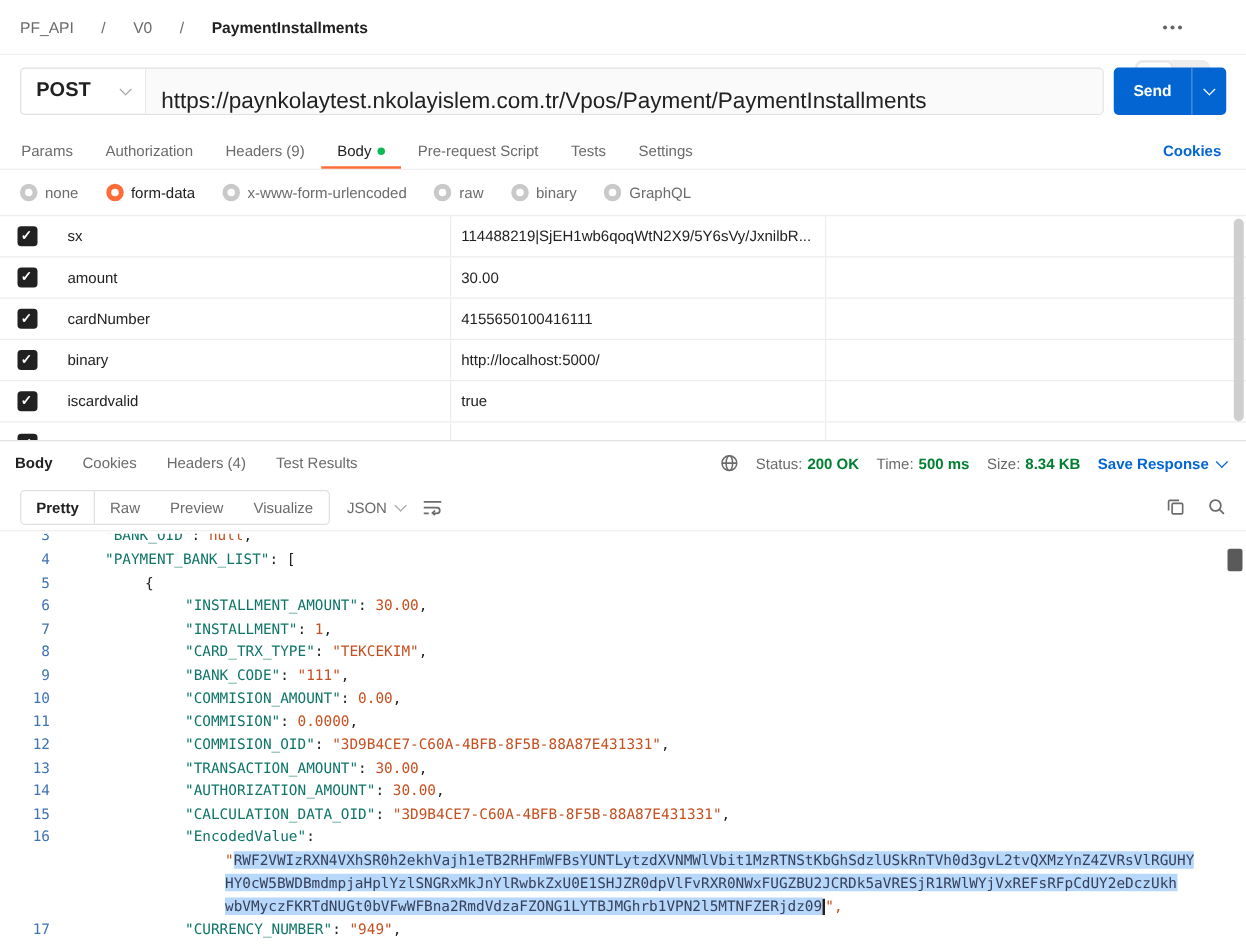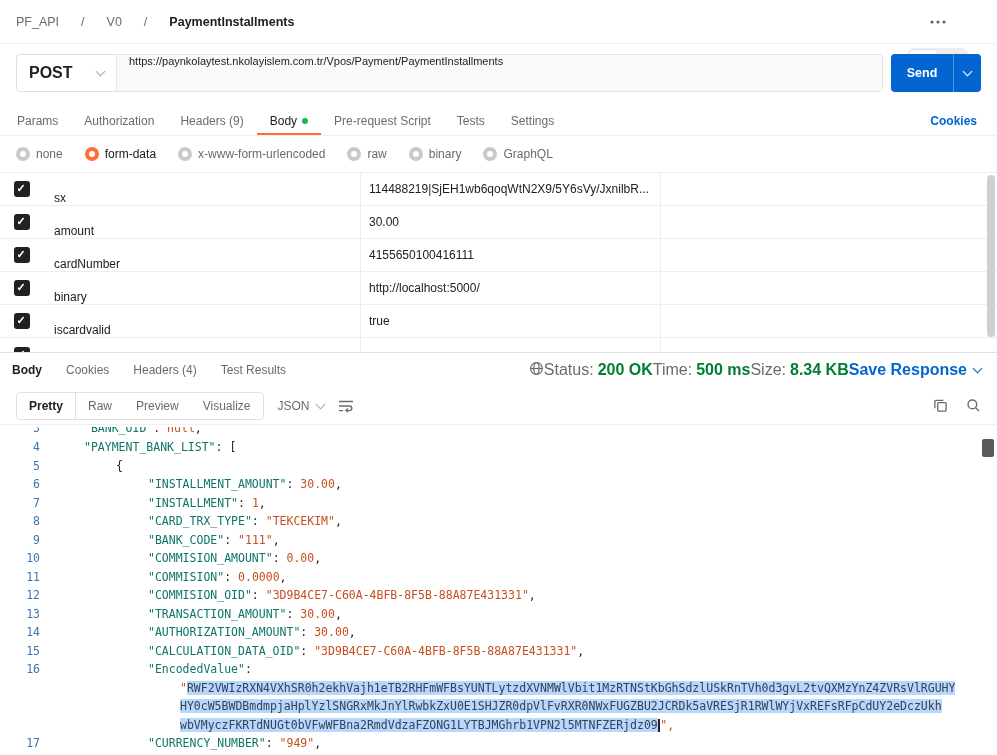--- a/index.html
+++ b/index.html
@@ -22,21 +22,21 @@
   .chev.blue { border-color:#0265d2; }
   .more-btn { width:28px; height:28px; display:flex; align-items:center; justify-content:center; border-radius:4px; }
   .icon-pair { background:#ededed; border-radius:6px; padding:2px; display:flex; gap:2px; }
   .icon-pair .ibtn { width:27px; height:26px; border-radius:4px; display:flex; align-items:center; justify-content:center; }
   .icon-pair .ibtn.active { background:#fff; box-shadow:0 0 0 1px #e3e3e3; }
 
   
   .url-row { display:flex; gap:8px; padding:10px 16px 14px; align-items:center; flex-shrink:0; }
   .method-url { flex:1; display:flex; border:1px solid #e0e0e0; border-radius:4px; height:38px; overflow:hidden; background:#fff; }
   .method { width:100px; display:flex; align-items:center; justify-content:space-between; padding:0 12px; border-right:1px solid #e8e8e8; font-weight:700; font-size:16px; cursor:pointer; }
-  .url-input { flex:1; display:flex; align-items:flex-start; padding:0 12px; font-size:11px; background:#fafafa; color:#212121; white-space:nowrap; overflow:hidden; }
+  .url-input { flex:1; display:flex; align-items:flex-end; padding:0 12px; font-size:18px; background:#fafafa; color:#212121; white-space:nowrap; overflow:hidden; }
   .send-btn { display:flex; height:38px; background:#0265d2; border-radius:4px; color:#fff; overflow:hidden; flex-shrink:0; }
   .send-main { width:62px; display:flex; align-items:center; justify-content:center; font-size:12.5px; font-weight:700; }
   .send-chev { width:28px; display:flex; align-items:center; justify-content:center; border-left:1px solid rgba(255,255,255,.3); }
 
   
   .req-tabs { height:30px; display:flex; align-items:stretch; padding:0 4px; border-bottom:1px solid #f0f0f0; flex-shrink:0; }
   .rtab { display:flex; align-items:center; gap:5px; padding:0 13px; color:#6b6b6b; font-size:12px; cursor:pointer; }
   .rtab.active { color:#212121; box-shadow:inset 0 -2px 0 #ff6c37; }
   .gdot { width:6px; height:6px; border-radius:50%; background:#0cbb52; }
   .cookies { margin-left:auto; display:flex; align-items:center; padding:0 16px; color:#0265d2; font-weight:700; font-size:12px; cursor:pointer; }
@@ -47,34 +47,34 @@
   .radio-opt.selected { color:#212121; }
   .rdot { width:14px; height:14px; border-radius:50%; border:4px solid #c9c9c9; background:#fff; }
   .radio-opt.selected .rdot { border-color:#ff6c37; }
 
   
   .form-table { border-top:1px solid #ededed; position:relative; flex-shrink:0; }
   .form-row { height:33px; display:flex; align-items:stretch; border-bottom:1px solid #ededed; font-size:12px; }
   .cell-check { width:44px; display:flex; align-items:center; justify-content:center; }
   .cbx { width:16px; height:16px; background:#212121; border-radius:3px; position:relative; cursor:pointer; }
   .cbx::after { content:"✓"; position:absolute; left:2.5px; top:0.5px; color:#fff; font-size:11px; font-weight:700; }
-  .cell-key { width:316px; display:flex; align-items:flex-end; padding:0 10px; }
+  .cell-key { width:316px; display:flex; align-items:center; padding:0 10px; }
   .cell-val { width:300px; border-left:1px solid #ededed; display:flex; align-items:center; padding:0 8px; white-space:nowrap; overflow:hidden;text-align:center; }
   .cell-desc { flex:1; border-left:1px solid #ededed; }
   .form-row.partial { height:14px; overflow:hidden; border-bottom:none; }
   .form-row.partial .cell-check { align-items:flex-start; padding-top:9px; }
   .form-scrollbar { position:absolute; right:2px; top:2px; width:8px; height:162px; background:#cfcfcf; border-radius:4px; }
 
   
   .resp { flex:1; display:flex; flex-direction:column; border-top:1px solid #e0e0e0; min-height:0; }
   .resp-hdr { height:34px; display:flex; align-items:center; padding:0 16px 0 8px; flex-shrink:0; }
   .resp-tabs { display:flex; align-items:center; gap:16px; }
   .resp-tab { color:#6b6b6b; font-size:12px; cursor:pointer; padding:0 4px; }
   .resp-tab.active { color:#212121; font-weight:700; }
-  .resp-meta { margin-left:auto; display:flex; align-items:flex-start; font-size:16px; }
+  .resp-meta { margin-left:auto; display:flex; align-items:flex-end; gap:14px; font-size:12px; }
   .meta-pair { display:flex; gap:4px; }
   .meta-label { color:#6b6b6b; }
   .meta-val { color:#007f31; font-weight:600; }
   .save-resp { display:flex; align-items:center; gap:7px; color:#0265d2; font-weight:700; cursor:pointer; }
 
   
   .resp-toolbar { height:38px; display:flex; align-items:center; gap:14px; padding:0 16px; border-bottom:1px solid #f0f0f0; flex-shrink:0; }
   .seg { display:flex; height:28px; border:1px solid #e0e0e0; border-radius:4px; overflow:hidden; }
   .seg-item { display:flex; align-items:center; padding:0 12px; color:#6b6b6b; font-size:12px; cursor:pointer; }
   .seg-item.active { color:#212121; border-right:1px solid #e0e0e0;font-weight:bold; }

